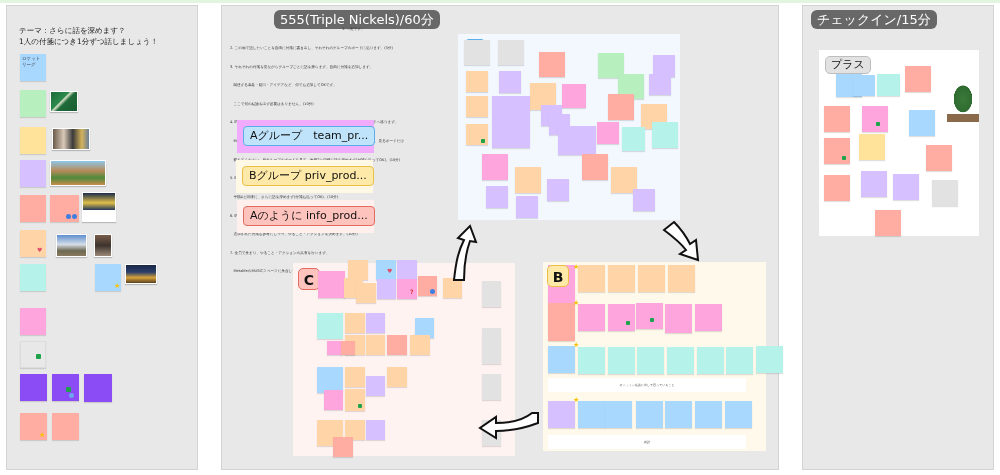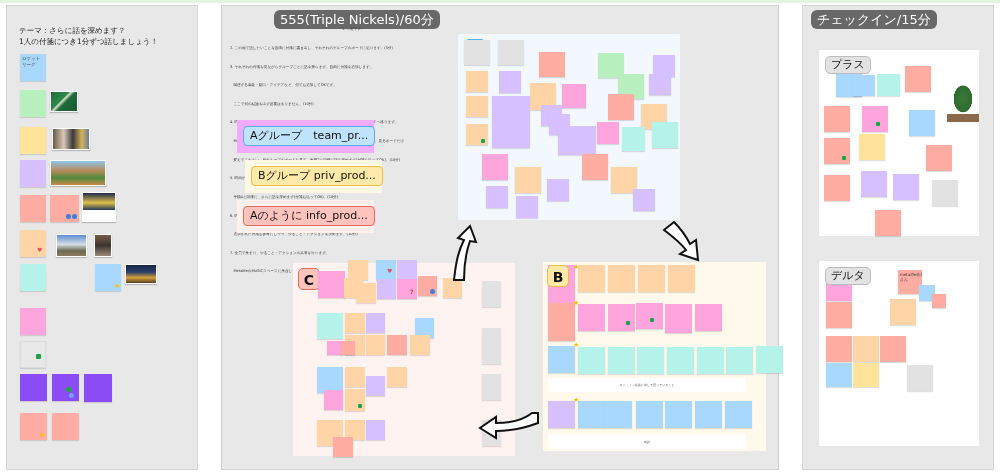--- a/index.html
+++ b/index.html
@@ -101,21 +101,21 @@
     <div>   手順4と同様に、さらに話を深めます(付箋も貼ってOK)。(10分)</div>
     <div>6. 時間が来たら、最初のボードに戻ります。</div>
     <div>   追加された付箋も参考にしつつ、やること・アクションを決めます。(10分)</div>
     <div>7. 全員で集まり、やること・アクションの共有を行います。</div>
     <div>   MetalifeのMUSICスペースに集合してください。(10分)</div>
   </div>
 
   <div class="grp-panel" style="left:15px; top:114px; width:137px; height:33px; background:#f0abfc;">
     <div class="grp-label" style="left:6px; top:6px; background:#bfe3fb; border:1px solid #5aaeea;">Aグループ　team_pr...</div>
   </div>
-  <div class="grp-panel" style="left:23px; top:154px; width:137px; height:33px; background:#fff8e4;">
+  <div class="grp-panel" style="left:14px; top:154px; width:137px; height:33px; background:#fff8e4;">
     <div class="grp-label" style="left:6px; top:6px; background:#ffe9a8; border:1px solid #e9bf4a;">Bグループ priv_prod...</div>
   </div>
   <div class="grp-panel" style="left:15px; top:194px; width:137px; height:33px; background:#fff0ee;">
     <div class="grp-label" style="left:6px; top:6px; background:#ffc3bd; border:1px solid #e26b5f;">Aのように info_prod...</div>
   </div>
 
   <div class="frame" style="left:236px; top:28px; width:222px; height:186px; background:#f3f8fe;">
     <div class="frame-letter" style="left:6px; top:5px; background:#bfe3fb; border:1px solid #5aaeea;">A</div>
     <div class="sticky" style="left:6px; top:6px; width:26px; height:25px; background:#e2e2e2; z-index:0;"></div>
     <div class="sticky" style="left:40px; top:6px; width:26px; height:25px; background:#e2e2e2;"></div>
@@ -277,29 +277,13 @@
     </div>
     <div class="sticky" style="left:40px; top:84px; width:26px; height:26px; background:#ffe39b;"></div>
     <div class="sticky" style="left:107px; top:95px; width:26px; height:26px; background:#ffaca2;"></div>
     <div class="sticky" style="left:5px; top:125px; width:26px; height:26px; background:#ffaca2;"></div>
     <div class="sticky" style="left:42px; top:121px; width:26px; height:26px; background:#d7c0ff;"></div>
     <div class="sticky" style="left:74px; top:124px; width:26px; height:26px; background:#d7c0ff;"></div>
     <div class="sticky" style="left:113px; top:130px; width:26px; height:26px; background:#e2e2e2;"></div>
     <div class="sticky" style="left:56px; top:160px; width:26px; height:26px; background:#ffaca2;"></div>
   </div>
 
-  <div class="inner-board" style="left:16px; top:255px; width:160px; height:185px;">
-    <div class="sticky" style="left:7px; top:16px; width:26px; height:24px; background:#ffa5de;"></div>
-    <div class="sub-label" style="left:6px; top:6px;">デルタ</div>
-    <div class="sticky" style="left:79px; top:9px; width:24px; height:24px; background:#ffaca2; font-size:4px; line-height:5px; white-space:pre;">metalife改善
-さん</div>
-    <div class="sticky" style="left:100px; top:24px; width:16px; height:16px; background:#a9d8ff;"></div>
-    <div class="sticky" style="left:113px; top:33px; width:14px; height:14px; background:#ffaca2;"></div>
-    <div class="sticky" style="left:7px; top:41px; width:26px; height:26px; background:#ffaca2;"></div>
-    <div class="sticky" style="left:71px; top:38px; width:26px; height:26px; background:#ffd5a8;"></div>
-    <div class="sticky" style="left:7px; top:75px; width:26px; height:26px; background:#ffaca2;"></div>
-    <div class="sticky" style="left:34px; top:75px; width:26px; height:26px; background:#ffd5a8;"></div>
-    <div class="sticky" style="left:61px; top:75px; width:26px; height:26px; background:#ffaca2;"></div>
-    <div class="sticky" style="left:7px; top:102px; width:26px; height:24px; background:#a9d8ff;"></div>
-    <div class="sticky" style="left:34px; top:102px; width:26px; height:24px; background:#ffe39b;"></div>
-    <div class="sticky" style="left:88px; top:104px; width:26px; height:26px; background:#e2e2e2;"></div>
-  </div>
 </div>
 
 </body></html>

